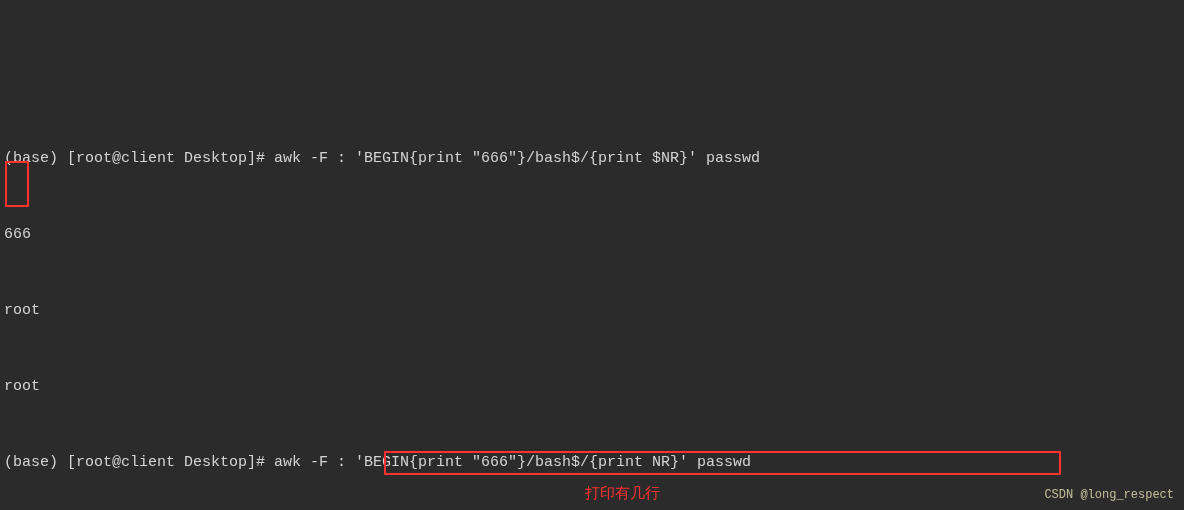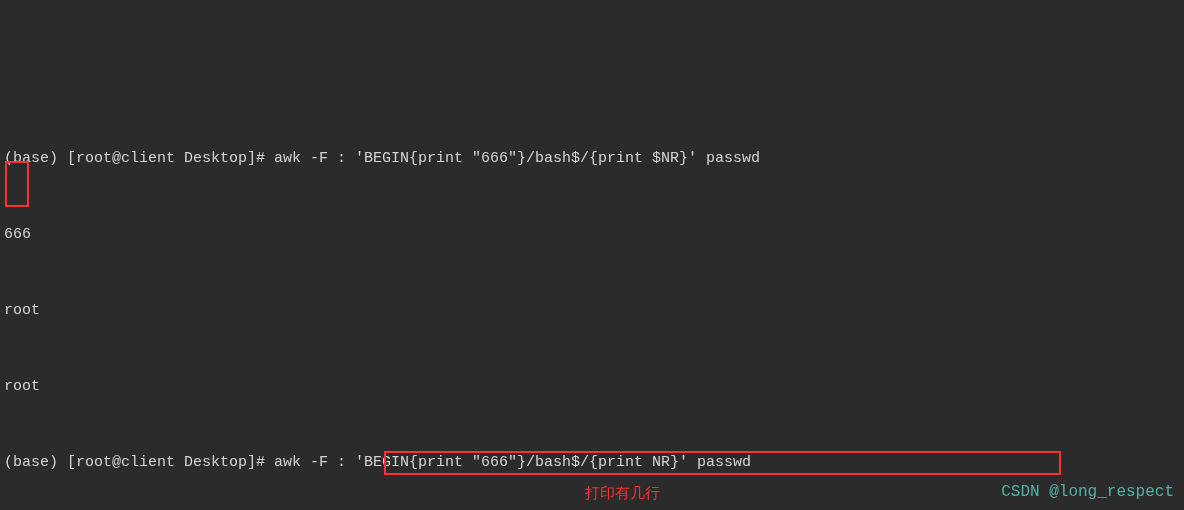--- a/index.html
+++ b/index.html
@@ -45,22 +45,22 @@
       position: absolute;
       color: #ff3030;
       left: 585px;
       top: 484px;
       font-size: 15px;
     }
     .watermark {
       position: absolute;
       right: 10px;
       bottom: 6px;
-      color: #5eead4;
-      font-size: 16px;
+      color: #fef9c3;
+      font-size: 12px;
       opacity: 0.7;
     }
   </style>
 </head>
 <body>
 
 
 
 <div>
 <span class="line">(base) [root@client Desktop]# awk -F : 'BEGIN{print "666"}/bash$/{print $NR}' passwd</span>

